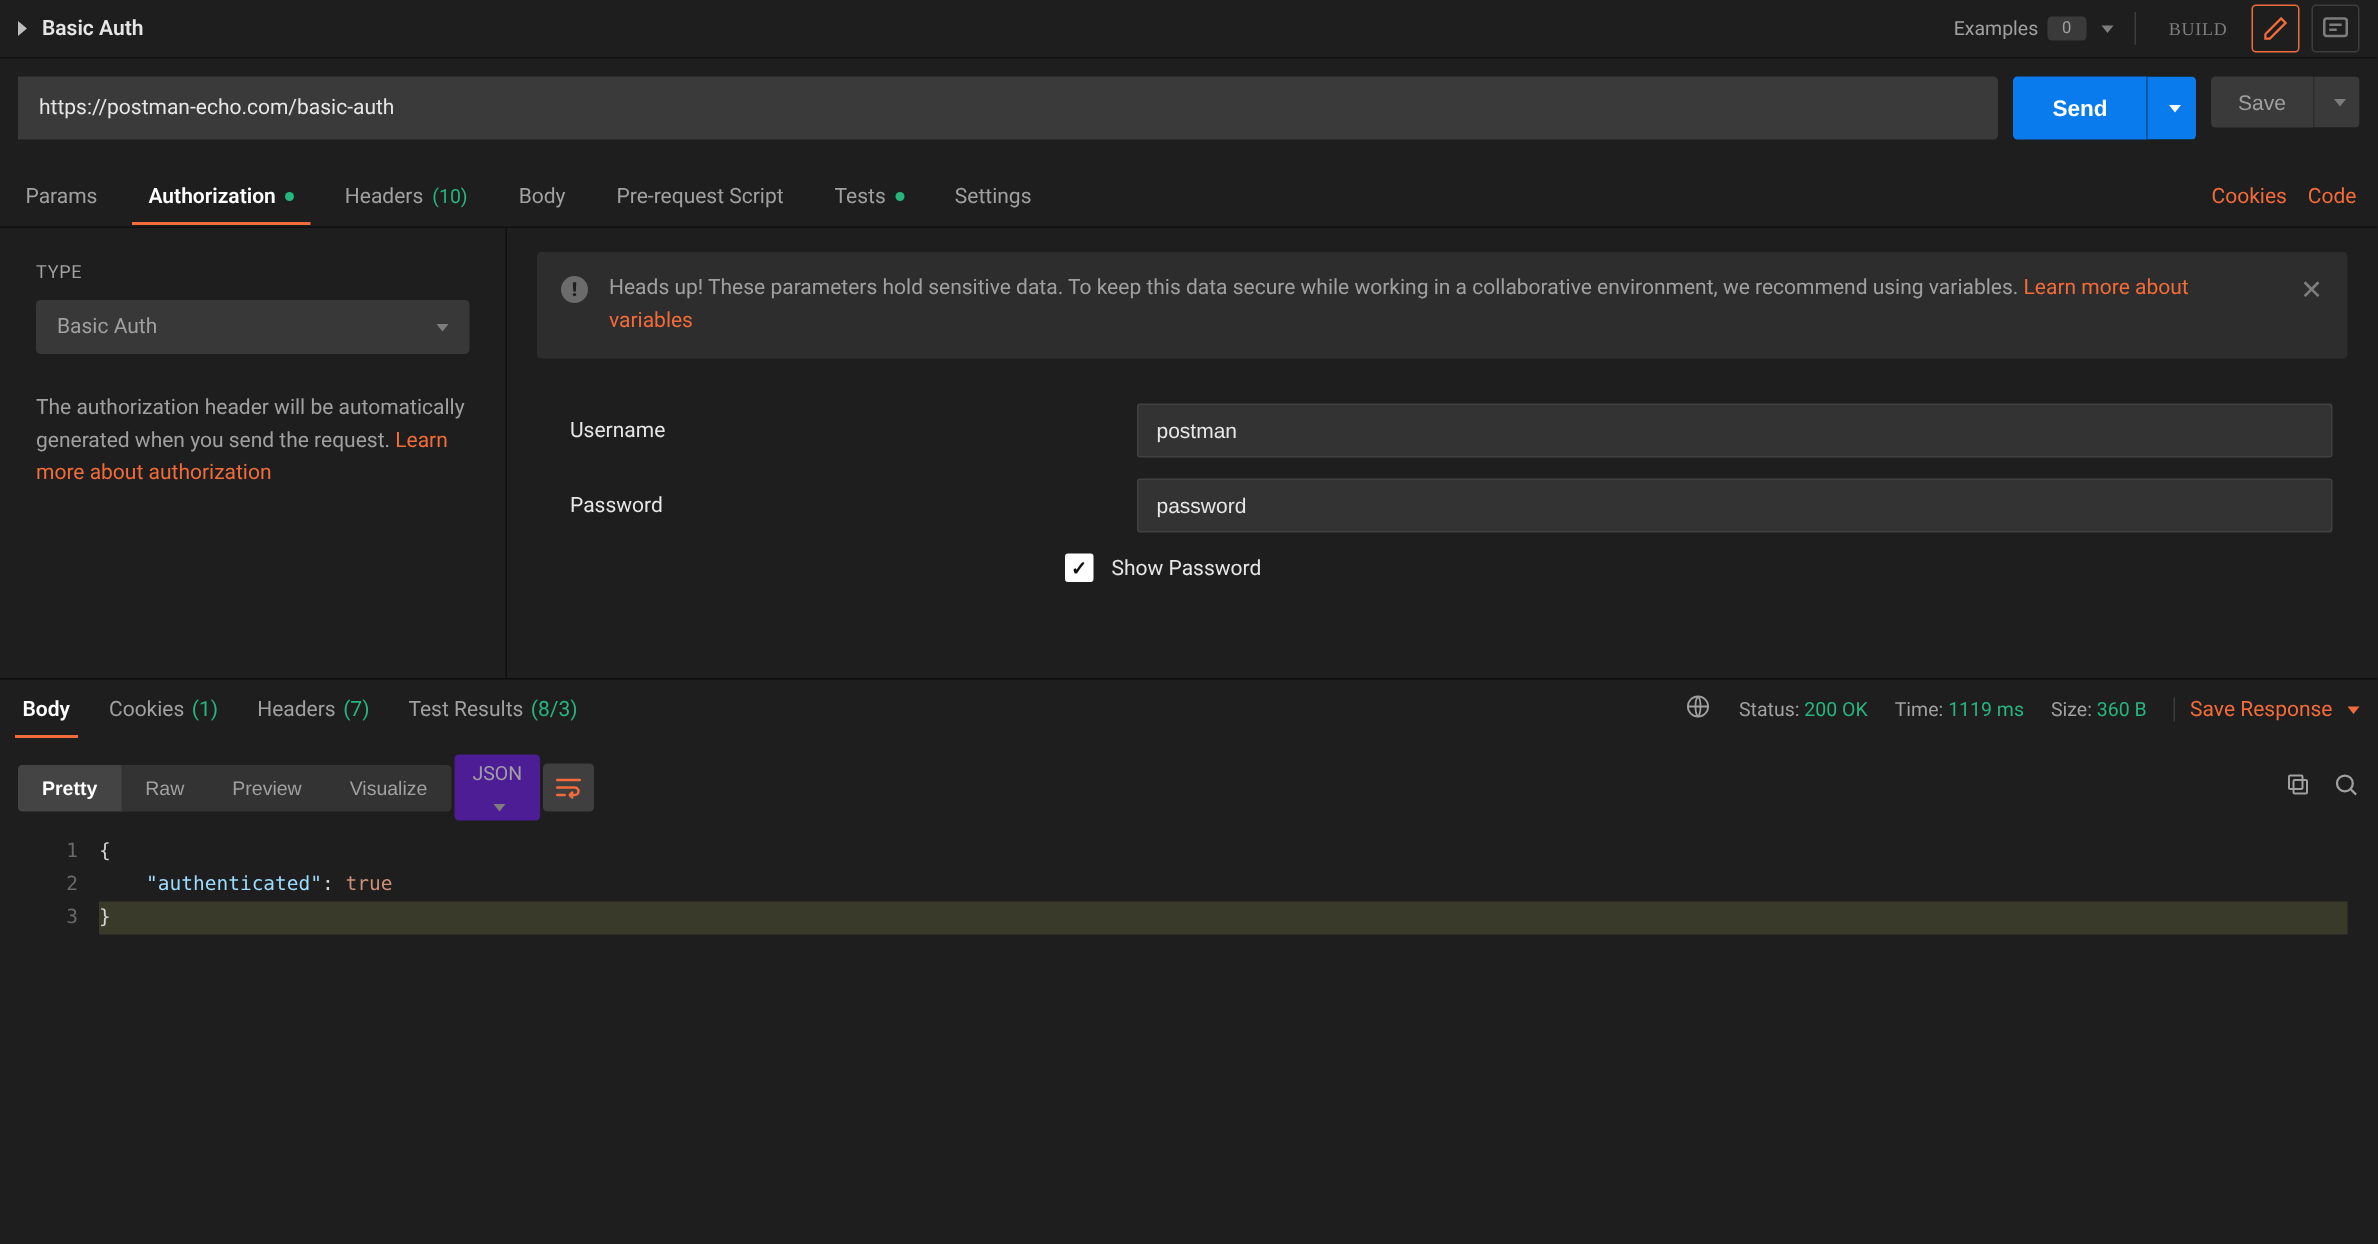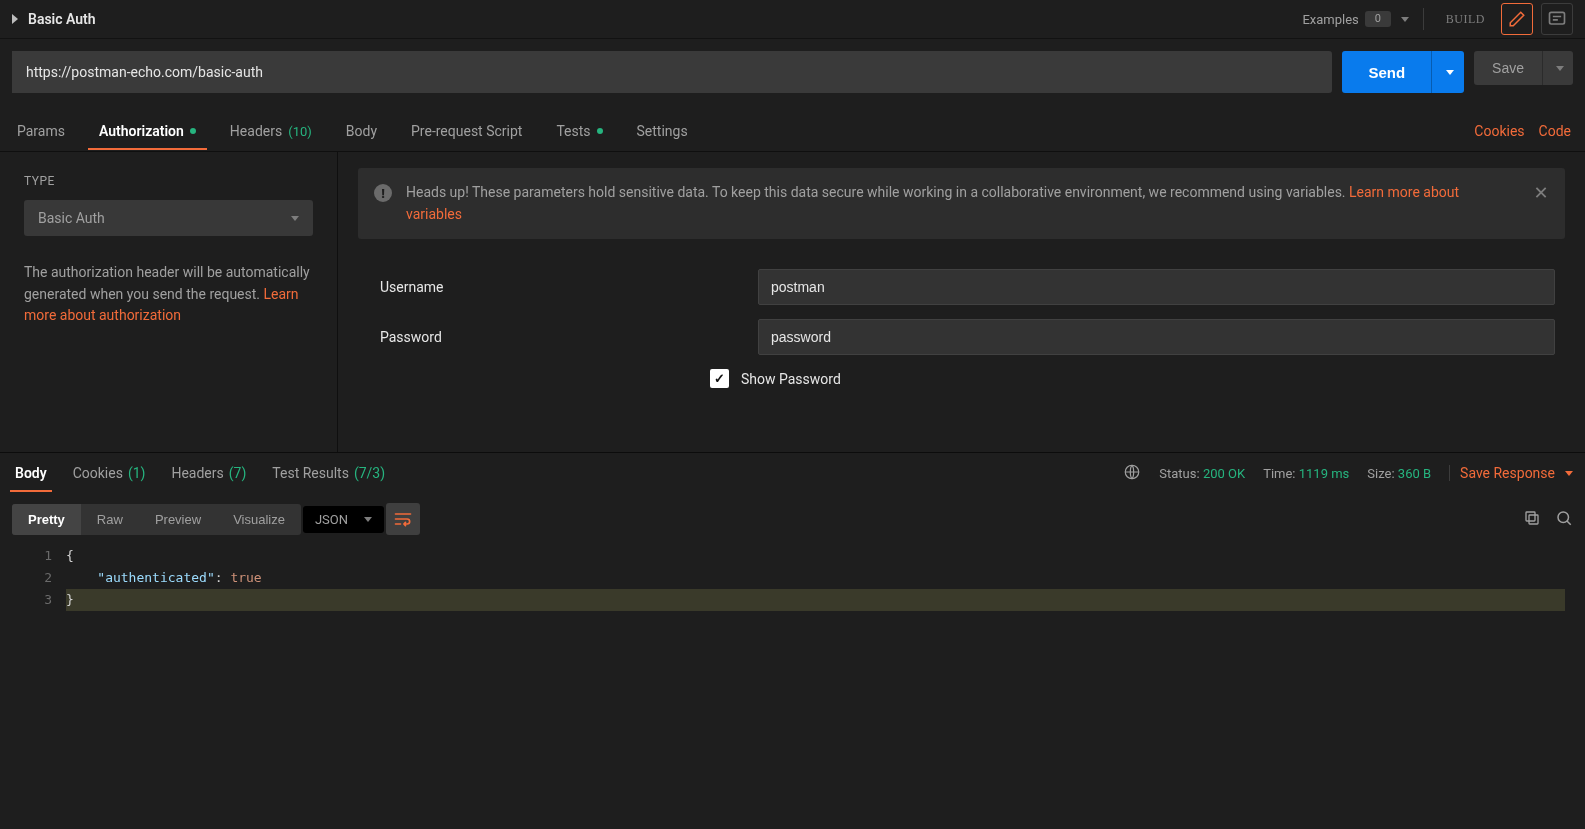--- a/index.html
+++ b/index.html
@@ -91,21 +91,21 @@
   .resp-right { margin-left:auto; display:flex; align-items:center; gap:18px; font-size:13px;}
   .resp-right .globe svg { width:18px; height:18px; }
   .resp-right .k { color:var(--text-muted);}
   .resp-right .v { color:var(--green);}
   .saveresp { color:var(--orange); font-size:14px; display:flex; align-items:center; gap:6px; padding-left:10px; border-left:1px solid var(--border);}
   .saveresp .tri-down { border-top-color:var(--orange);}
   .resp-toolbar { display:flex; align-items:center; padding:10px 12px; gap:2px;}
   .seg { display:flex; background:#333; border-radius:3px; overflow:hidden;}
   .seg button { background:transparent; border:none; color:var(--text-muted); padding:8px 16px; font-size:13px;}
   .seg button.active { background:#444; color:#fff; font-weight:600;}
-  .json-select { background:#000000; display:flex; align-items:center; padding:6px 12px; gap:12px; border-radius:3px; color:var(--text-muted); font-size:13px;}
+  .json-select { background:#4c1d95; display:flex; align-items:center; padding:6px 12px; gap:12px; border-radius:3px; color:var(--text-muted); font-size:13px;flex-direction:column;}
   .wrapbtn { width:34px; height:32px; display:flex; align-items:center; justify-content:center; background:#3f3f3f; border-radius:3px;}
   .wrapbtn svg { width:20px; height:20px; }
   .toolbar-right { margin-left:auto; display:flex; gap:14px; color:var(--text-dim);}
   .toolbar-right svg { width:18px; height:18px; }
   
   .code { flex:1; display:flex; font-family: Menlo, Consolas, monospace; font-size:13px; overflow:hidden; padding-left:12px;}
   .gutter { width:40px; text-align:right; color:#6a6a6a; padding-right:14px; user-select:none;}
   .gutter div, .lines div { height:22px; line-height:22px; }
   .lines { flex:1; position:relative; }
   .lines .hl { background:#3a3a2a; position:absolute; left:0; right:20px; height:22px; z-index:0;}
@@ -237,21 +237,21 @@
   <div class="tab">
       <span>Cookies</span> 
       <span class="count">(1)</span>
     </div>
   <div class="tab">
       <span>Headers</span> 
       <span class="count">(7)</span>
     </div>
   <div class="tab">
       <span>Test Results</span> 
-      <span class="count">(7/3)</span>
+      <span class="count">(8/3)</span>
     </div>
   <div class="resp-right">
     <span class="globe">
       <svg viewBox="0 0 24 24" fill="none" stroke="#a0a0a0" stroke-width="1.6">
           <circle cx="12" cy="12" r="9"></circle>
           <path d="M3 12h18M12 3c3 3 3 15 0 18M12 3c-3 3-3 15 0 18"></path>
         </svg>
     </span>
     <span><span class="k">Status:</span> <span class="v">200 OK</span></span>
     <span><span class="k">Time:</span> <span class="v">1119 ms</span></span>

